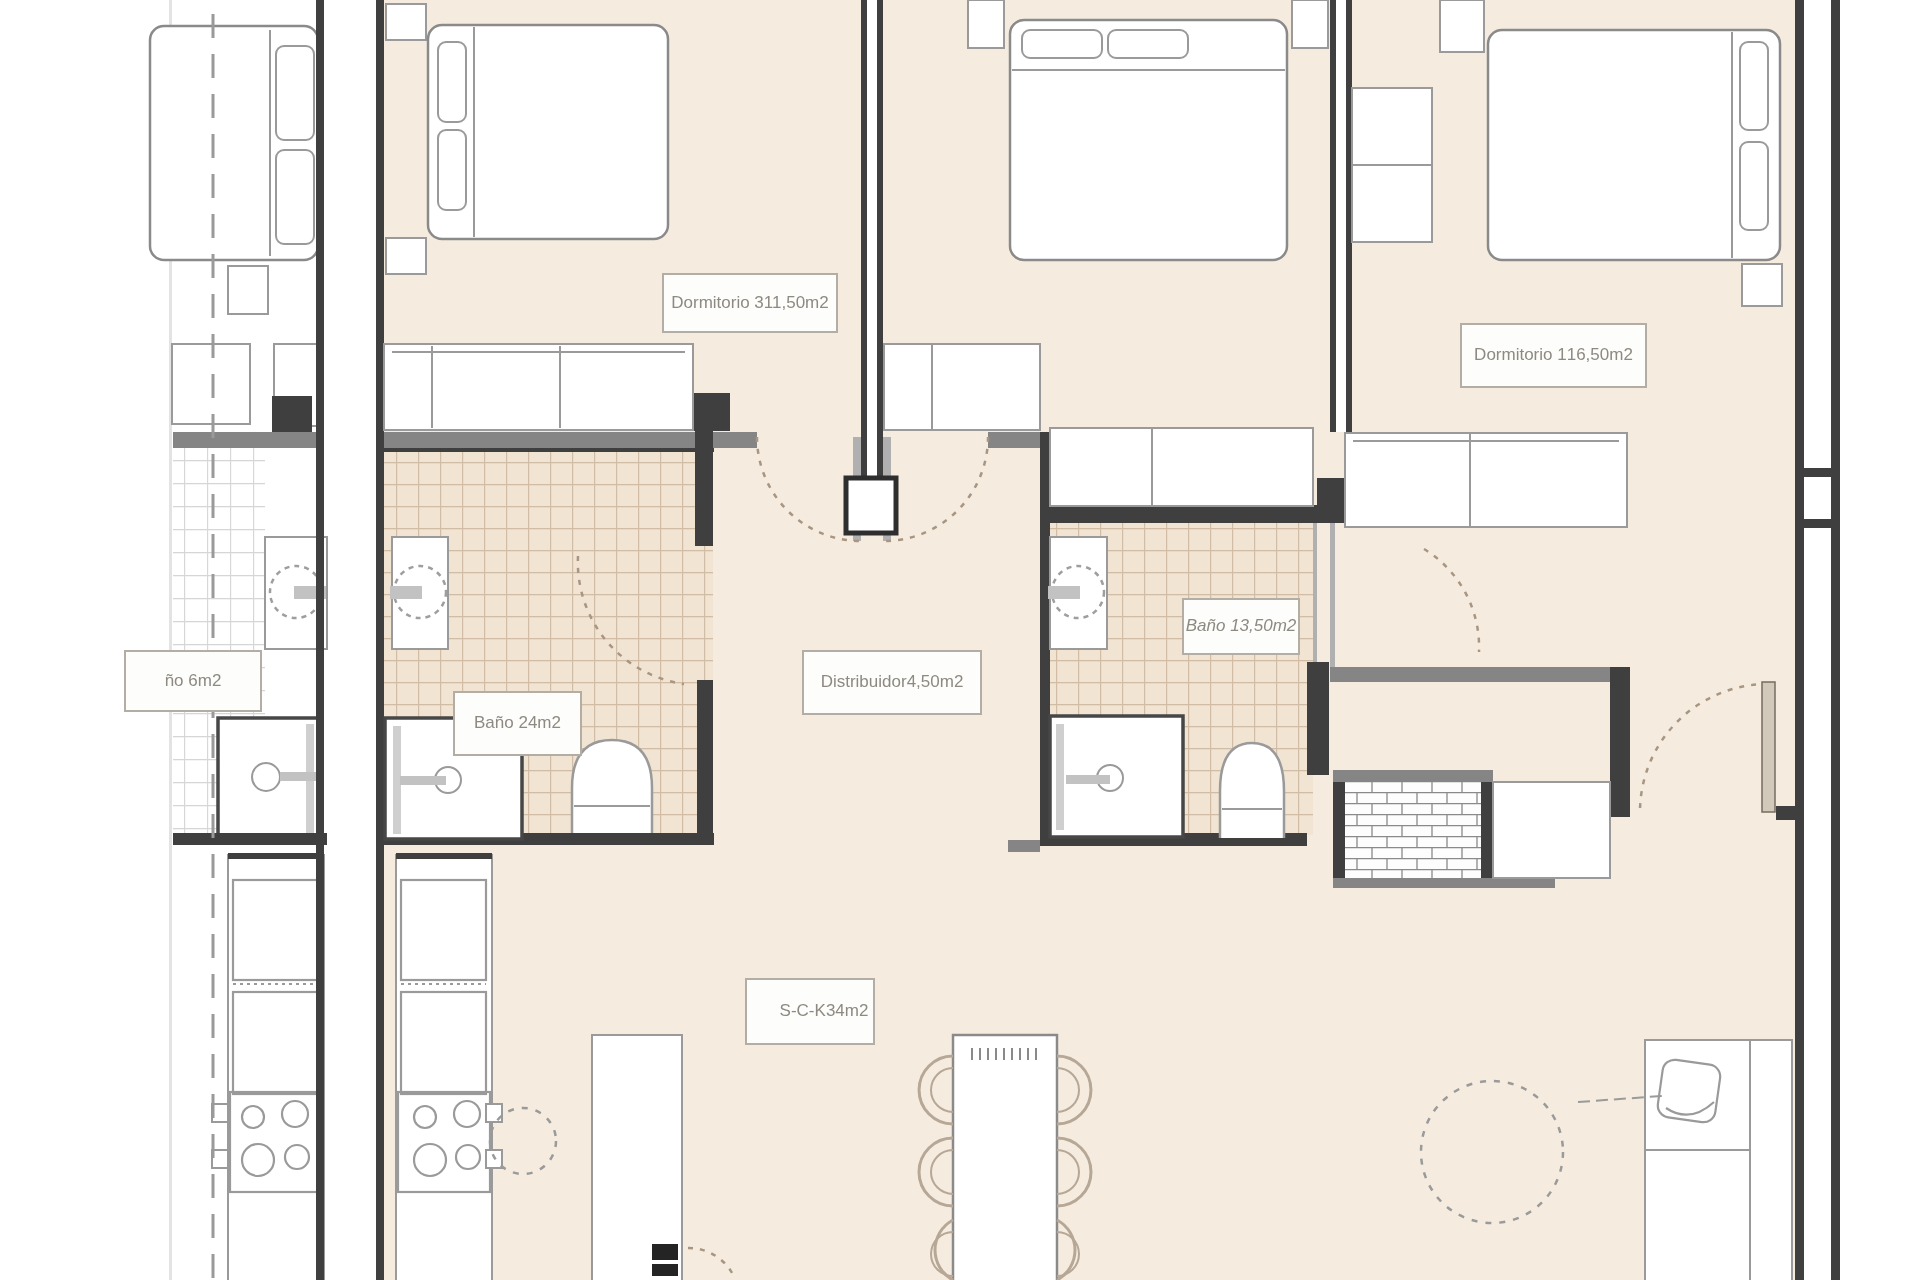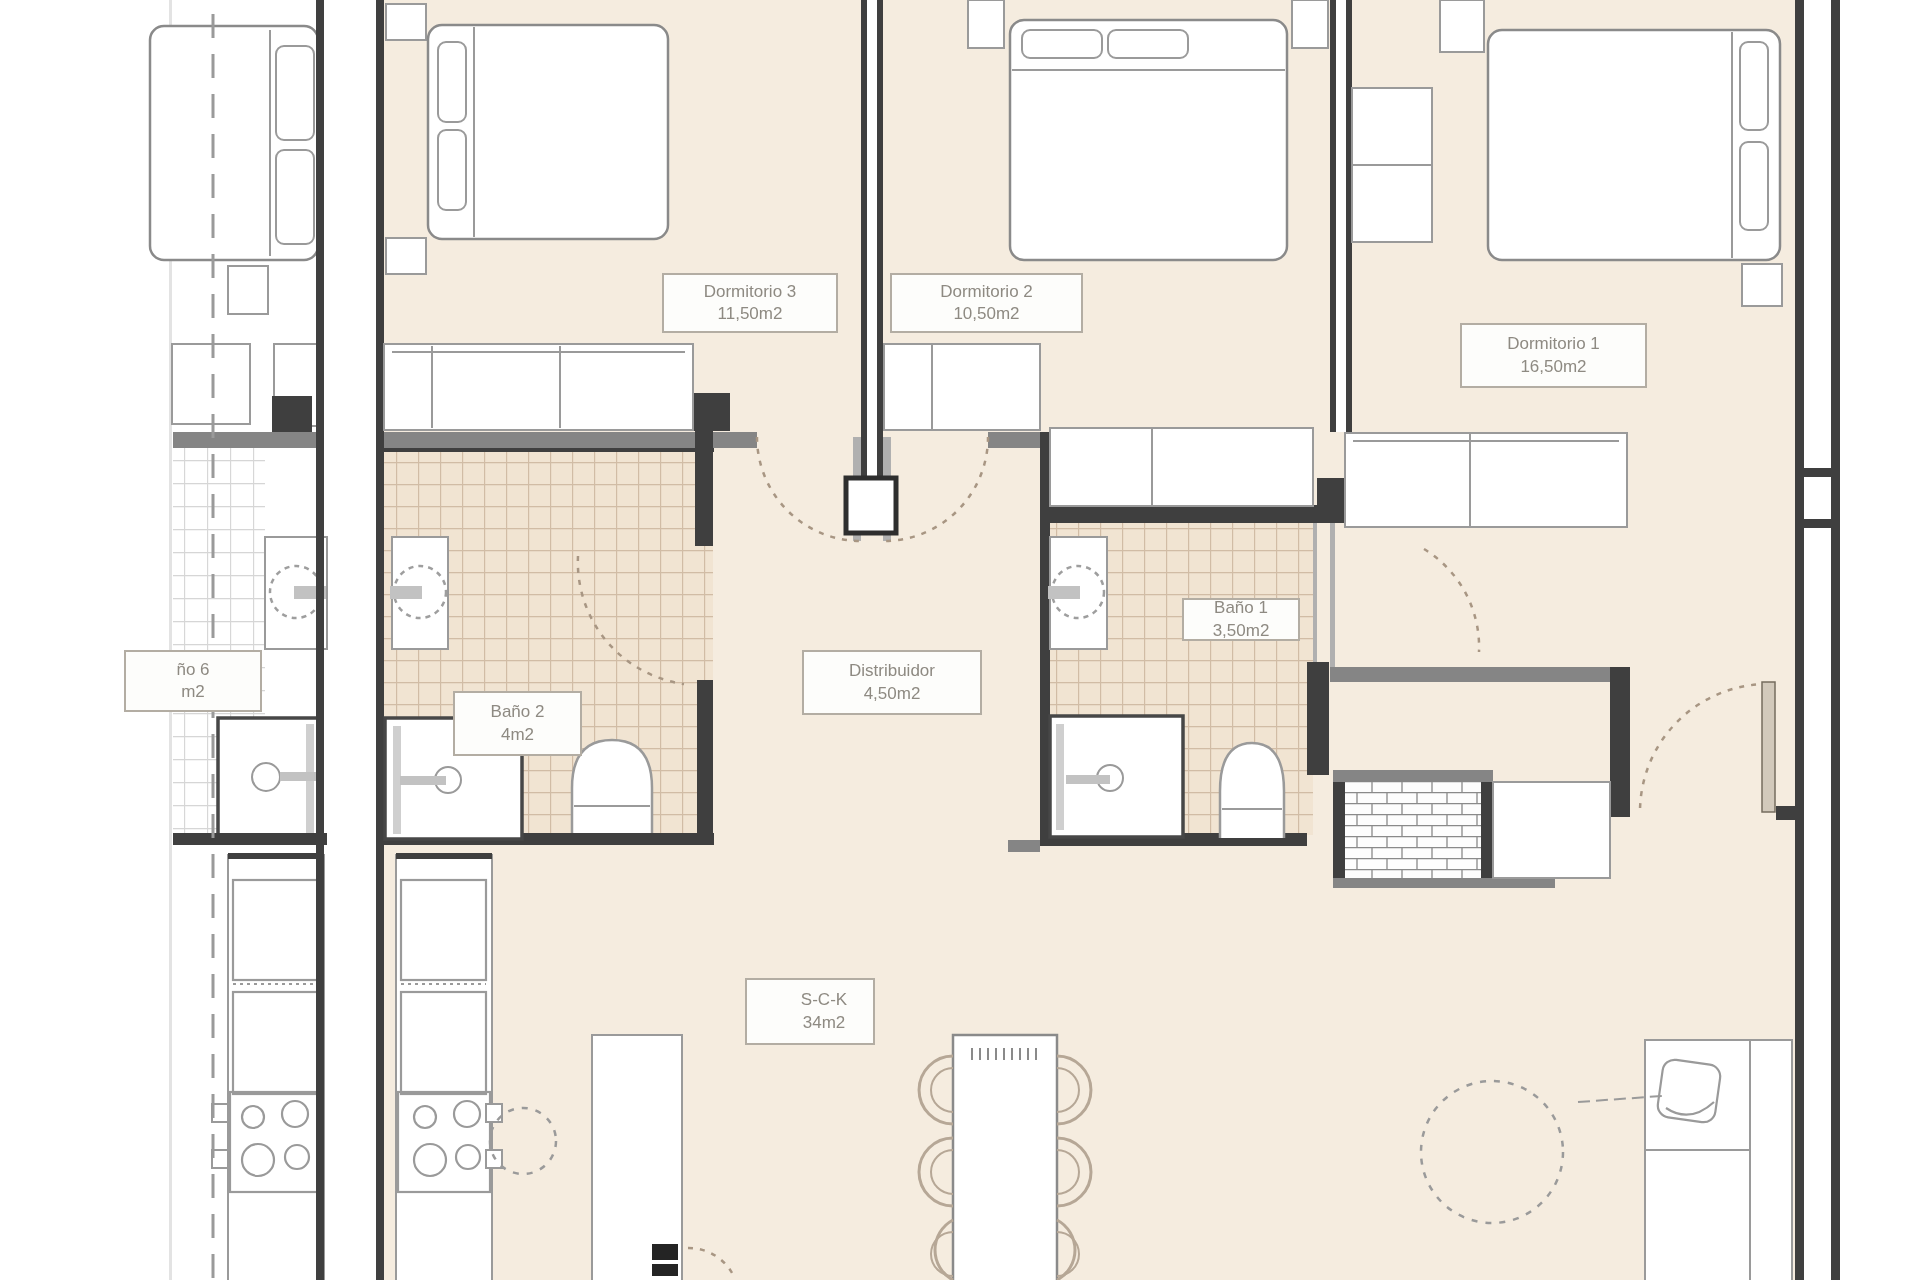--- a/index.html
+++ b/index.html
@@ -20,21 +20,21 @@
   .sink{fill:none;stroke:#9e9e9e;stroke-width:2.5;stroke-dasharray:5 5;}
   .dash{fill:none;stroke:var(--dash);stroke-width:2.5;stroke-dasharray:5 7;}
   .dashg{fill:none;stroke:#9a9a9a;stroke-width:2.5;stroke-dasharray:6 8;}
   .chair{fill:none;stroke:#b6a796;stroke-width:3;}
   .chair2{fill:none;stroke:#b6a796;stroke-width:2;}
   .hatchtick{stroke:#8a8a8a;stroke-width:2;}
   .boundary{fill:none;stroke:var(--boundary);stroke-width:3;stroke-dasharray:24 16;}
   .wc{fill:#fff;stroke:var(--furniture-stroke);stroke-width:2.5;}
   .leaf{fill:#d2c9bb;stroke:#756c5f;stroke-width:1.5;}
   .col{fill:#fff;stroke:#2e2e2e;stroke-width:5;}
-  .label{position:absolute;display:flex;flex-direction:column;align-items:center;justify-content:center;
+  .label{position:absolute;display:flex;align-items:center;justify-content:center;
          background:#fdfdfb;border:2px solid var(--label-border);color:var(--label-text);
          font-size:17px;line-height:1.3;text-align:center;box-sizing:border-box;}
   .label span{display:block;white-space:nowrap;}
 </style>
 </head>
 <body>
 
 <div class="canvas">
   <svg width="1920" height="1280" viewBox="0 0 1920 1280">
     <defs>
@@ -298,37 +298,33 @@
       <rect class="leaf" x="1762" y="682" width="13" height="130"></rect>
     </g>
 
     <path class="boundary" d="M213 14 V1284"></path>
   </svg>
 
   <div class="label" style="left:662px;top:273px;width:176px;height:60px;">
     <span>Dormitorio 3</span>
     <span>11,50m2</span>
   </div>
-  <div class="label" style="left:890px;top:273px;width:193px;height:60px;">
-    <span>Dormitorio 2</span>
-    <span>10,50m2</span>
-  </div>
   <div class="label" style="left:1460px;top:323px;width:187px;height:65px;">
     <span>Dormitorio 1</span>
     <span>16,50m2</span>
   </div>
   <div class="label" style="left:453px;top:691px;width:129px;height:65px;">
     <span>Baño 2</span>
     <span>4m2</span>
   </div>
   <div class="label" style="left:802px;top:650px;width:180px;height:65px;text-align:center;">
     <span>Distribuidor</span>
     <span>4,50m2</span>
   </div>
-  <div class="label" style="left:1182px;top:598px;width:118px;height:43px;">
+  <div class="label" style="left:1182px;top:598px;width:118px;height:57px;font-style:italic;">
     <span>Baño 1</span>
     <span>3,50m2</span>
   </div>
   <div class="label" style="left:745px;top:978px;width:130px;height:67px;padding-left:28px;">
     <span>S-C-K</span>
     <span>34m2</span>
   </div>
   <div class="label" style="left:124px;top:650px;width:138px;height:62px;">
     <span>ño 6</span>
     <span>m2</span>

